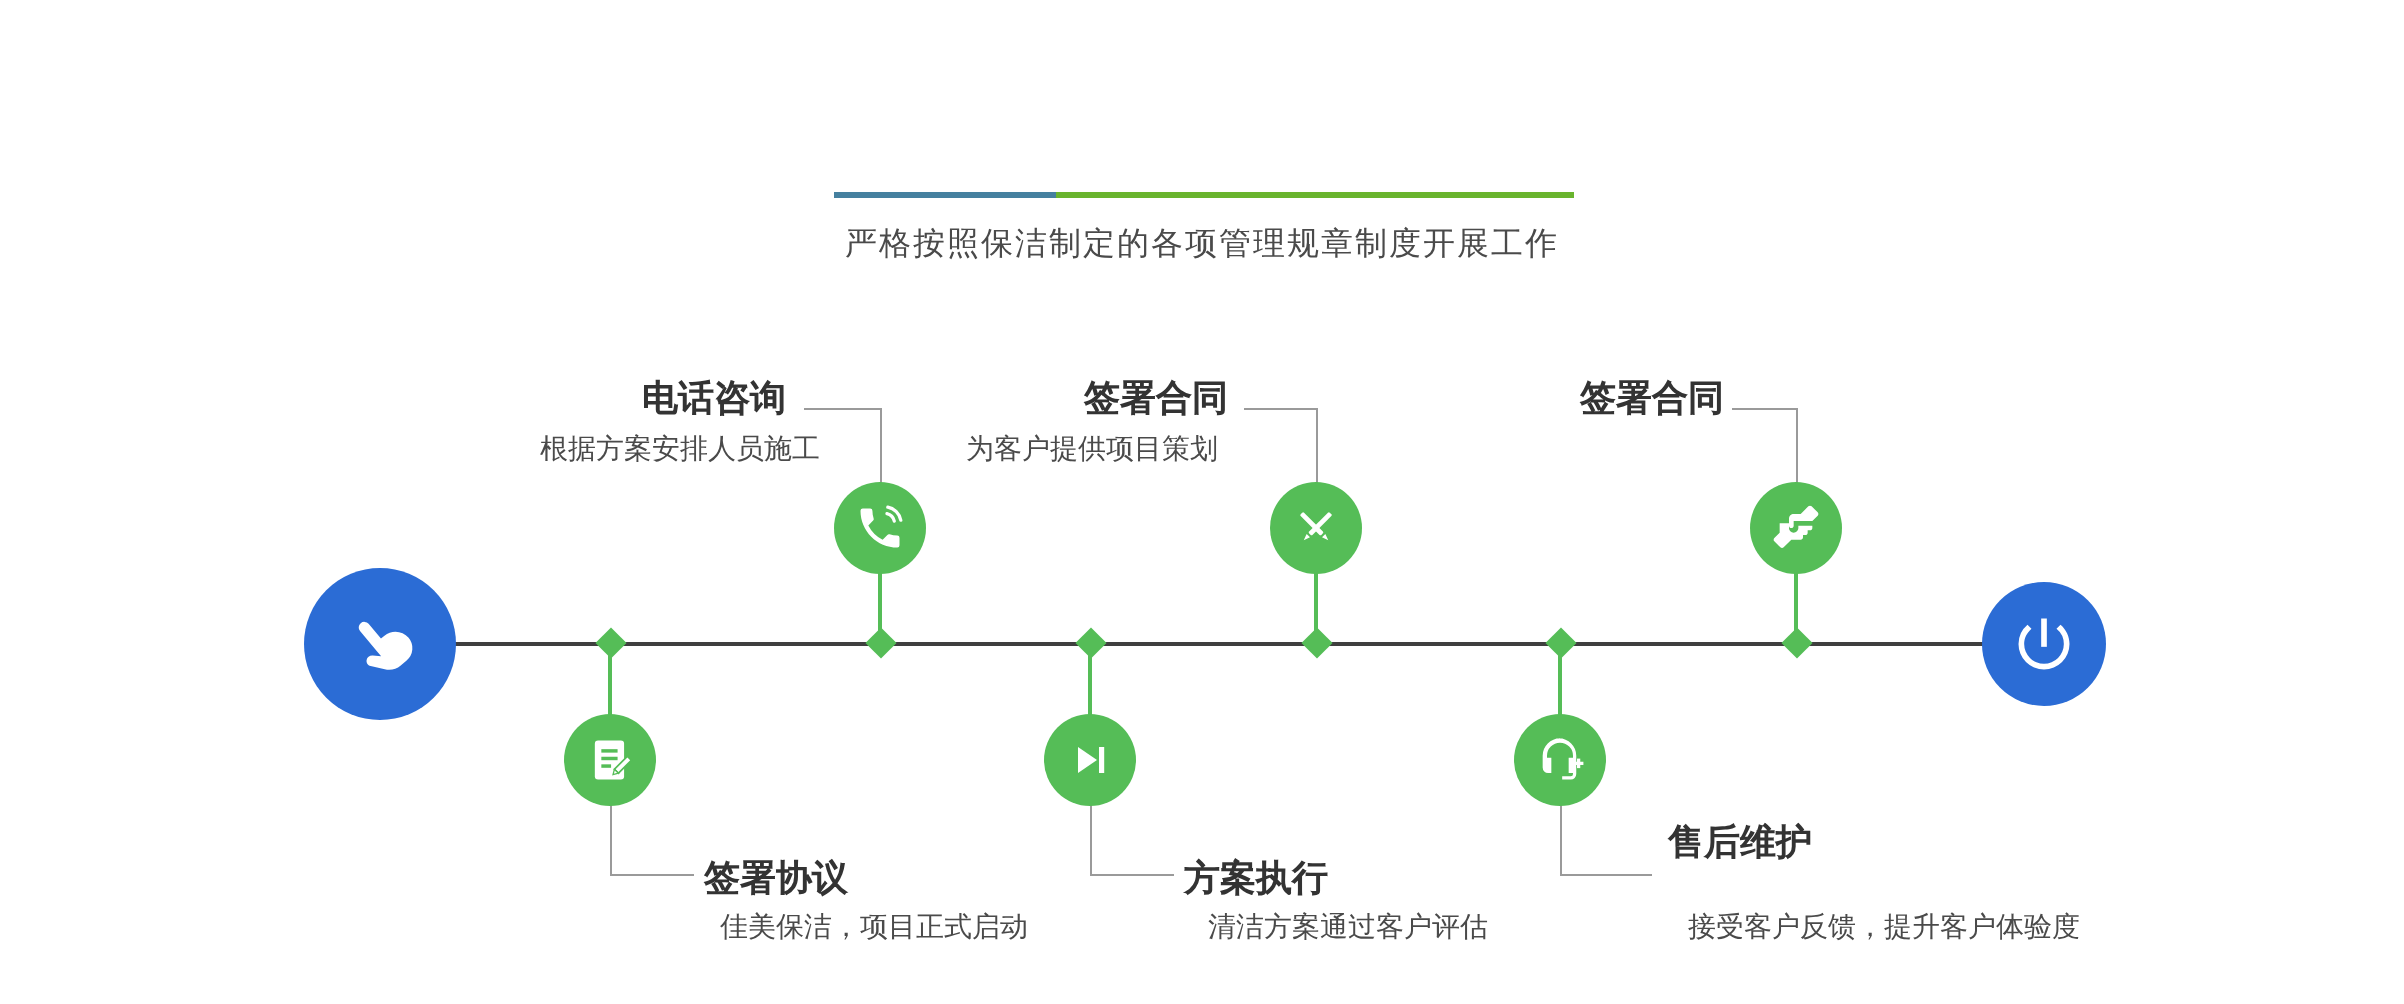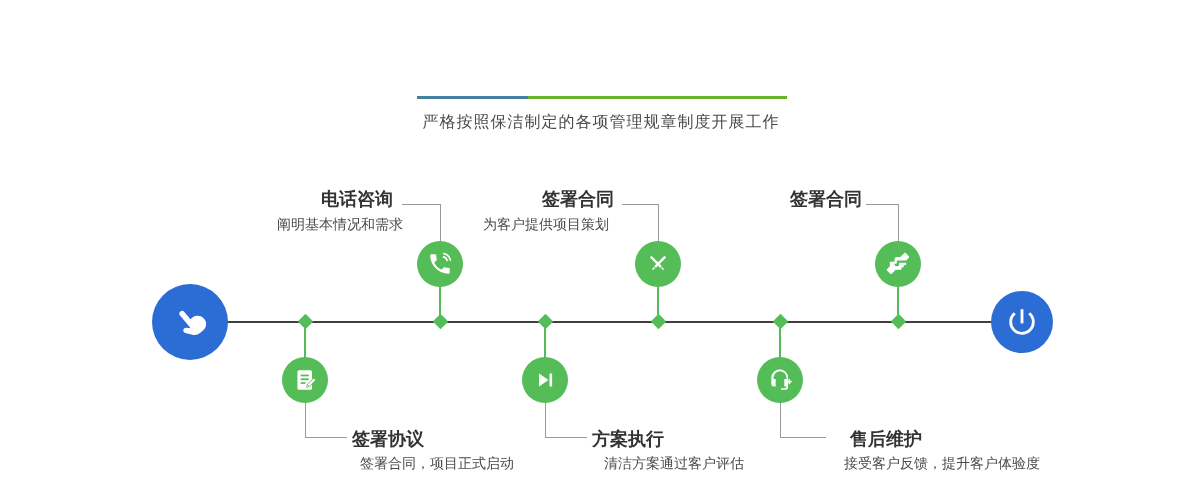--- a/index.html
+++ b/index.html
@@ -80,21 +80,21 @@
   </div>
 
   <div class="diamond" style="left:300px;"></div>
   <div class="diamond" style="left:435px;"></div>
   <div class="diamond" style="left:540px;"></div>
   <div class="diamond" style="left:653px;"></div>
   <div class="diamond" style="left:775px;"></div>
   <div class="diamond" style="left:893px;"></div>
 
   <div class="step-title" style="left:357px; top:187px;">电话咨询</div>
-  <div class="step-desc" style="left:340px; top:216px;">阐明基本情况和需求</div>
+  <div class="step-desc" style="left:340px; top:216px;">根据方案安排人员施工</div>
   <div class="hline" style="left:402px; top:204px; width:38px;"></div>
   <div class="vline" style="left:440px; top:204px; height:60px;"></div>
   <div class="vline-green" style="left:439px; top:264px; height:58px;"></div>
   <div class="node" style="left:417px; top:241px;">
     <span class="icon-wrap">
       <svg width="26" height="26" viewBox="0 0 24 24" fill="#fff">
         <path d="M6.62 10.79a15.05 15.05 0 0 0 6.59 6.59l2.2-2.2a1 1 0 0 1 1.02-.24c1.12.37 2.33.57 3.57.57a1 1 0 0 1 1 1V20a1 1 0 0 1-1 1C10.61 21 3 13.39 3 4a1 1 0 0 1 1-1h3.5a1 1 0 0 1 1 1c0 1.24.2 2.45.57 3.57a1 1 0 0 1-.25 1.02l-2.2 2.2z"></path>
         <path d="M15.2 5.4a4.6 4.6 0 0 1 3.4 3.4" stroke="#fff" stroke-width="1.5" fill="none" stroke-linecap="round"></path>
         <path d="M15.6 2.4a7.6 7.6 0 0 1 6 6" stroke="#fff" stroke-width="1.5" fill="none" stroke-linecap="round"></path>
       </svg>
@@ -144,21 +144,21 @@
         <rect x="8" y="10.5" width="7.5" height="1.6" fill="#55bd57"></rect>
         <rect x="8" y="14" width="4.5" height="1.6" fill="#55bd57"></rect>
         <g transform="rotate(45 17 15)">
           <rect x="15.8" y="9.5" width="2.6" height="8.5" fill="#fff" stroke="#55bd57" stroke-width="0.8"></rect>
           <path d="M17.1 20.2l-1.3-2.2h2.6z" fill="#fff" stroke="#55bd57" stroke-width="0.6"></path>
         </g>
       </svg>
     </span>
   </div>
   <div class="step-title" style="left:388px; top:427px;">签署协议</div>
-  <div class="step-desc" style="left:437px; top:455px;">签署合同，项目正式启动</div>
+  <div class="step-desc" style="left:437px; top:455px;">佳美保洁，项目正式启动</div>
 
   <div class="vline-green" style="left:544px; top:322px; height:36px;"></div>
   <div class="vline" style="left:545px; top:358px; height:79px;"></div>
   <div class="hline" style="left:545px; top:437px; width:42px;"></div>
   <div class="node" style="left:522px; top:357px;">
     <span class="icon-wrap">
       <svg width="24" height="24" viewBox="0 0 24 24" fill="#fff">
         <path d="M6 5.5v13l9.5-6.5z"></path>
         <rect x="16.5" y="5.5" width="2.6" height="13"></rect>
       </svg>
@@ -172,16 +172,16 @@
   <div class="hline" style="left:780px; top:437px; width:46px;"></div>
   <div class="node" style="left:757px; top:357px;">
     <span class="icon-wrap">
       <svg width="26" height="26" viewBox="0 0 24 24" fill="#fff">
         <path d="M12 2a8 8 0 0 0-8 8v5.5A2.5 2.5 0 0 0 6.5 18H8v-7H6v-1a6 6 0 0 1 12 0v1h-2v7h2v.5a1 1 0 0 1-1 1h-4V21h4a2.5 2.5 0 0 0 2.5-2.5V10a8 8 0 0 0-8-8z"></path>
         <rect x="18.4" y="12.8" width="4.4" height="1.5"></rect>
         <rect x="19.85" y="11.35" width="1.5" height="4.4"></rect>
       </svg>
     </span>
   </div>
-  <div class="step-title" style="left:870px; top:427px;margin-left:16px;">售后维护</div>
+  <div class="step-title" style="left:870px; top:409px;">售后维护</div>
   <div class="step-desc" style="left:942px; top:455px;">接受客户反馈，提升客户体验度</div>
 
 </div>
 
 </body></html>

